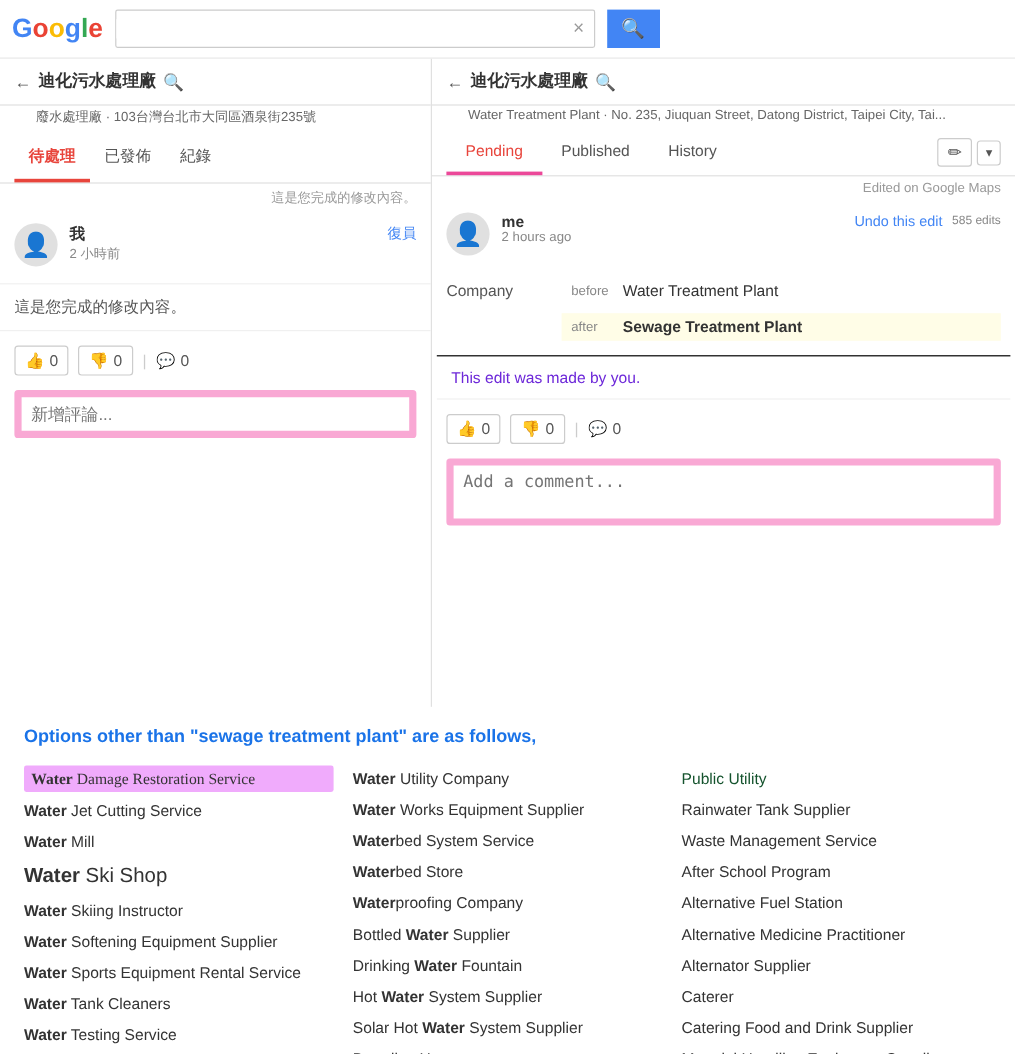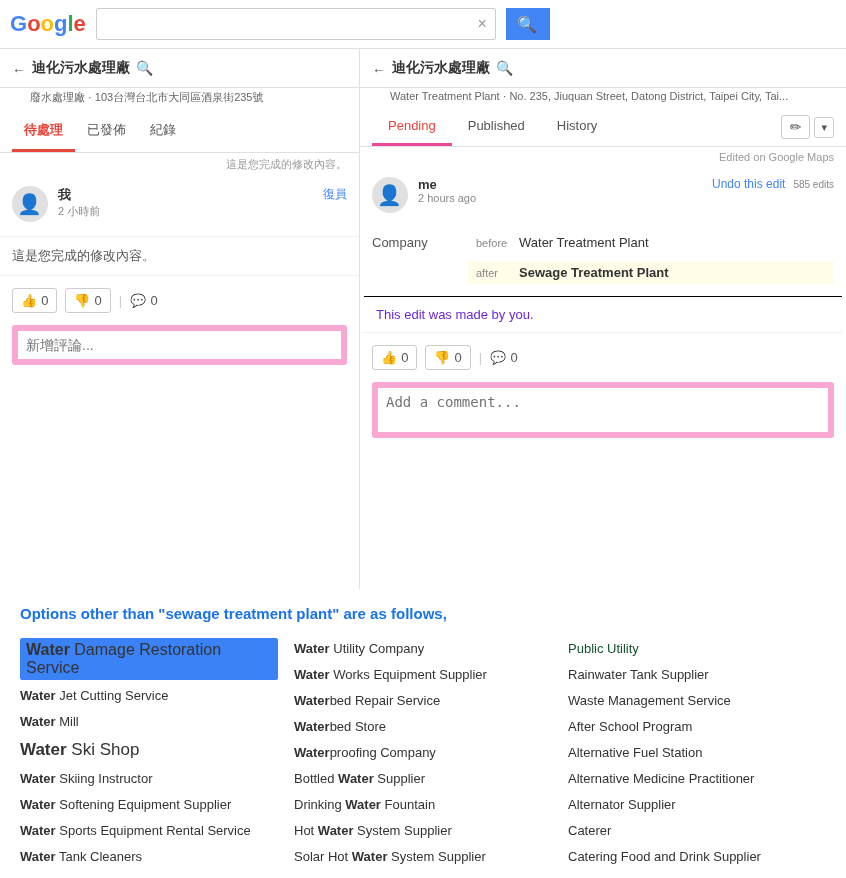--- a/index.html
+++ b/index.html
@@ -498,35 +498,35 @@
     <div class="comment-area">
       <textarea class="comment-input" rows="2" style="width: calc(100% + 0px);" placeholder="Add a comment..."></textarea>
     </div>
   </div>
 </div>
 
 <div class="options-section">
   <div class="options-title">Options other than "sewage treatment plant" are as follows,</div>
   <div class="options-grid" id="options-grid" style="display: grid; grid-template-columns: 1fr 1fr 1fr; gap: 0px 16px;">
   <div style="display: flex; flex-direction: column; gap: 5px;">
-        <div style="font-size: 16px; color: rgb(51, 51, 51); padding: 3px 6px; background: #3b82f6; border-radius: 2px;"><strong>Water</strong><span> Damage Restoration Service</span></div>
+        <div style="font-size: 13px; color: rgb(51, 51, 51); padding: 3px 6px; background: #f0abfc; border-radius: 2px; font-family: Liberation Serif, serif;"><strong>Water</strong><span> Damage Restoration Service</span></div>
         <div style="font-size: 13px; color: rgb(51, 51, 51); padding: 3px 0px;"><strong>Water</strong><span> Jet Cutting Service</span></div>
         <div style="font-size: 13px; color: rgb(51, 51, 51); padding: 3px 0px;"><strong>Water</strong><span> Mill</span></div>
         <div style="font-size: 17px; color: rgb(51, 51, 51); padding: 3px 0px;"><strong>Water</strong><span> Ski Shop</span></div>
         <div style="font-size: 13px; color: rgb(51, 51, 51); padding: 3px 0px;"><strong>Water</strong><span> Skiing Instructor</span></div>
         <div style="font-size: 13px; color: rgb(51, 51, 51); padding: 3px 0px;"><strong>Water</strong><span> Softening Equipment Supplier</span></div>
         <div style="font-size: 13px; color: rgb(51, 51, 51); padding: 3px 0px;"><strong>Water</strong><span> Sports Equipment Rental Service</span></div>
         <div style="font-size: 13px; color: rgb(51, 51, 51); padding: 3px 0px;"><strong>Water</strong><span> Tank Cleaners</span></div>
         <div style="font-size: 13px; color: rgb(51, 51, 51); padding: 3px 0px;"><strong>Water</strong><span> Testing Service</span></div>
         <div style="font-size: 13px; color: rgb(51, 51, 51); padding: 3px 0px;"><strong>Water</strong><span> Treatment Plant</span></div>
       </div>
       <div style="display: flex; flex-direction: column; gap: 5px;">
         <div style="font-size: 13px; color: rgb(51, 51, 51); padding: 3px 0px;"><strong>Water</strong><span> Utility Company</span></div>
         <div style="font-size: 13px; color: rgb(51, 51, 51); padding: 3px 0px;"><strong>Water</strong><span> Works Equipment Supplier</span></div>
-        <div style="font-size: 13px; color: rgb(51, 51, 51); padding: 3px 0px;"><strong>Water</strong><span>bed Repair Service</span></div>
+        <div style="font-size: 13px; color: rgb(51, 51, 51); padding: 3px 0px;"><strong>Water</strong><span>bed System Service</span></div>
         <div style="font-size: 13px; color: rgb(51, 51, 51); padding: 3px 0px;"><strong>Water</strong><span>bed Store</span></div>
         <div style="font-size: 13px; color: rgb(51, 51, 51); padding: 3px 0px;"><strong>Water</strong><span>proofing Company</span></div>
         <div style="font-size: 13px; color: rgb(51, 51, 51); padding: 3px 0px;"><span>Bottled </span><strong>Water</strong><span> Supplier</span></div>
         <div style="font-size: 13px; color: rgb(51, 51, 51); padding: 3px 0px;"><span>Drinking </span><strong>Water</strong><span> Fountain</span></div>
         <div style="font-size: 13px; color: rgb(51, 51, 51); padding: 3px 0px;"><span>Hot </span><strong>Water</strong><span> System Supplier</span></div>
         <div style="font-size: 13px; color: rgb(51, 51, 51); padding: 3px 0px;"><span>Solar Hot </span><strong>Water</strong><span> System Supplier</span></div>
         <div style="font-size: 13px; color: rgb(51, 51, 51); padding: 3px 0px;">Boarding House</div>
       </div>
       <div style="display: flex; flex-direction: column; gap: 5px;">
         <div style="font-size: 13px; color: #14532d; padding: 3px 0px;">Public Utility</div>

